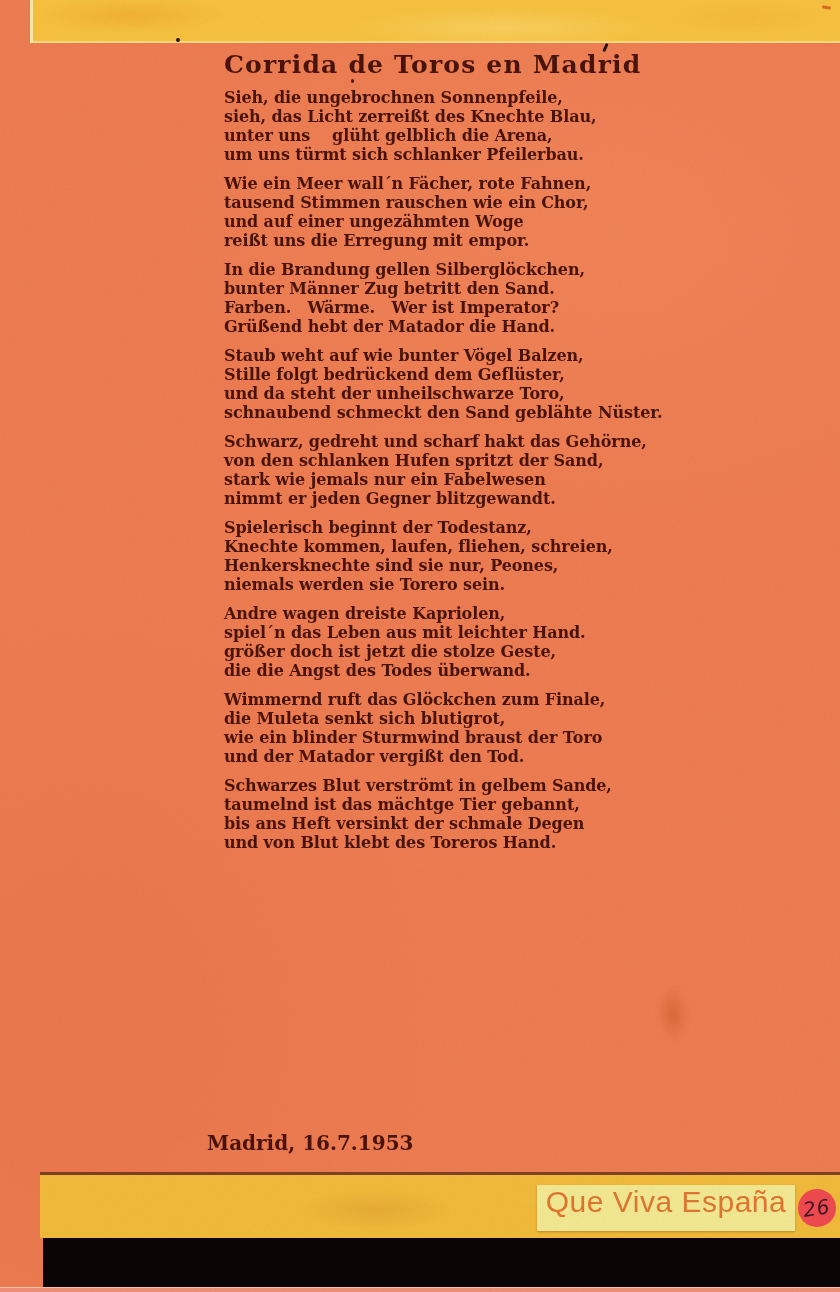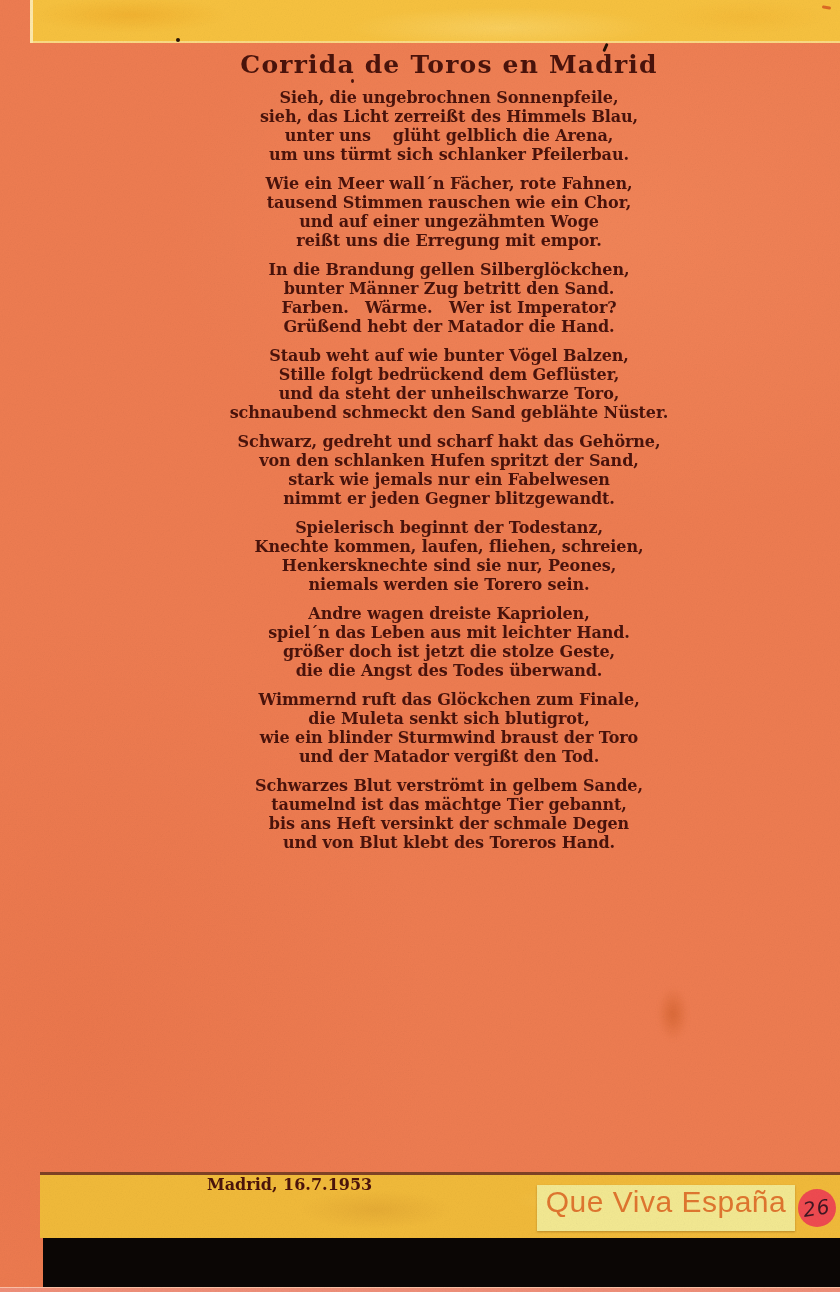--- a/index.html
+++ b/index.html
@@ -47,31 +47,31 @@
       radial-gradient(180px 26px at 75% 40%, rgba(255,228,140,.28), transparent 70%),
       var(--album-yellow-bottom);
   }
   .band-black{position:absolute;left:43px;top:1238px;width:797px;height:49px;background:var(--album-black);}
   .bottom-sliver{
     position:absolute;left:0;top:1287px;width:840px;height:5px;
     background:var(--bottom-sliver);
     box-shadow:inset 0 1px 0 rgba(255,205,180,.8);
   }
   
-  .poem{position:absolute;left:199px;top:50px;width:500px;color:var(--ink);text-align:center;}
+  .poem{position:absolute;left:224px;top:50px;width:500px;color:var(--ink);}
   .poem h1{
     margin:0 0 9px 0;font-size:25px;line-height:29px;font-weight:700;
     letter-spacing:1.2px;color:var(--ink);
   }
   .poem p{
     margin:0 0 10px 0;font-size:16px;line-height:19px;font-weight:700;
     white-space:pre-wrap;letter-spacing:-0.1px;
   }
   .dateline{
-    position:absolute;left:207px;top:1131px;font-size:16px;font-weight:700;color:var(--ink);margin-top:44px;
+    position:absolute;left:207px;top:1131px;font-size:20px;font-weight:700;color:var(--ink);
   }
   
   .label{
     position:absolute;left:537px;top:1185px;width:258px;height:46px;
     background:var(--label-yellow);
     box-shadow:0 1px 2px rgba(90,50,10,.35);
     display:flex;align-items:flex-start;justify-content:center;
   }
   .label span{
     font-family:"Liberation Sans","DejaVu Sans",sans-serif;
@@ -109,21 +109,21 @@
   <div class="band-top"></div>
 
   <div class="band-bottom-shadow"></div>
   <div class="band-bottom"></div>
   <div class="band-black"></div>
   <div class="bottom-sliver"></div>
 
   <div class="poem">
     <h1>Corrida de Toros en Madrid</h1>
     <p>Sieh, die ungebrochnen Sonnenpfeile,
-sieh, das Licht zerreißt des Himmels Blau,
+sieh, das Licht zerreißt des Knechte Blau,
 unter uns    glüht gelblich die Arena,
 um uns türmt sich schlanker Pfeilerbau.</p>
     <p>Wie ein Meer wall´n Fächer, rote Fahnen,
 tausend Stimmen rauschen wie ein Chor,
 und auf einer ungezähmten Woge
 reißt uns die Erregung mit empor.</p>
     <p>In die Brandung gellen Silberglöckchen,
 bunter Männer Zug betritt den Sand.
 Farben.   Wärme.   Wer ist Imperator?
 Grüßend hebt der Matador die Hand.</p>

